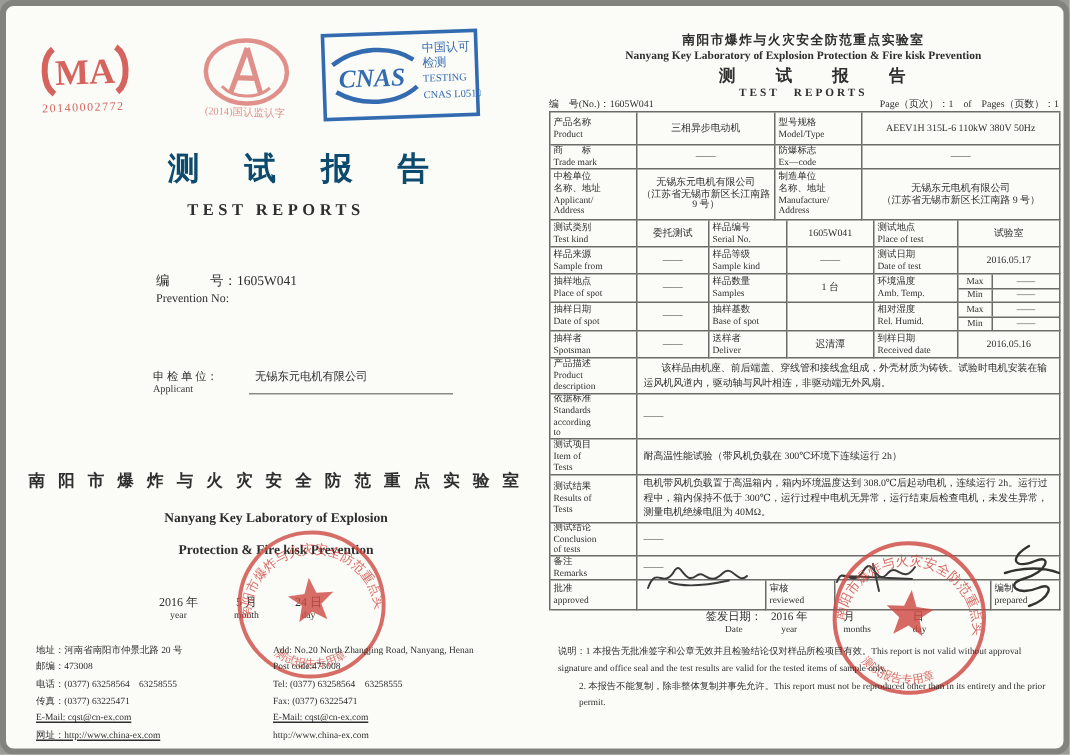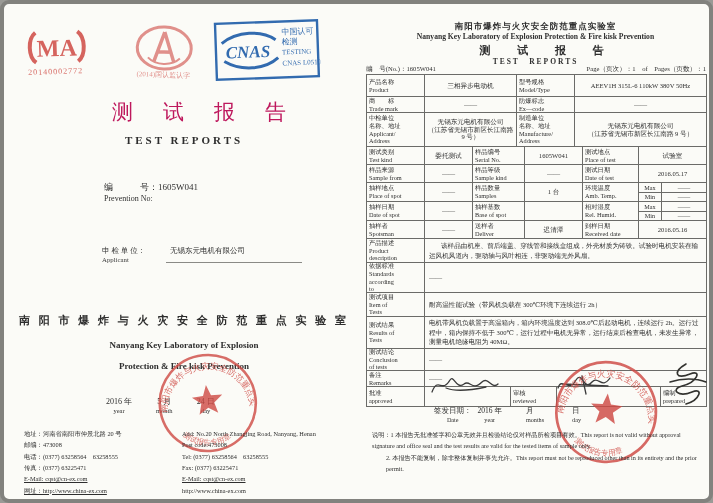--- a/index.html
+++ b/index.html
@@ -4,21 +4,21 @@
 <style>
   html,body{margin:0;padding:0;background:#9a9a96;}
   .scan{position:relative;width:713px;height:503px;background:#fbfbf7;border:4px solid #82827e;
         border-radius:9px;box-sizing:border-box;overflow:hidden;
         font-family:"Liberation Serif","DejaVu Serif",serif;color:#2e2e2e;}
   .abs{position:absolute;}
   .ctrL{left:10px;width:340px;text-align:center;}
   .ctrR{left:358px;width:347px;text-align:center;}
 
   
-  .title-cn{font-size:21px;font-weight:normal;letter-spacing:30px;padding-left:30px;color:#be185d;}
+  .title-cn{font-size:21px;font-weight:bold;letter-spacing:30px;padding-left:30px;color:#0c4a6e;}
   .title-en{font-size:11px;font-weight:bold;letter-spacing:3px;}
   .ref-line{font-size:9px;}
   .ref-en{font-size:8px;}
   .cv-field{display:grid;grid-template-columns:64px 1fr;margin-bottom:4px;}
   .cv-cn{font-size:7.5px;}
   .cv-en{font-size:6.8px;color:#3a3a3a;}
   .cv-val{border-bottom:1px solid #8a8a86;font-size:7.5px;padding-left:4px;}
   .lab-cn{font-size:11px;font-weight:bold;letter-spacing:3px;}
   .lab-en{font-size:9px;font-weight:bold;}
   .dtgrp{display:inline-block;text-align:center;margin:0 10px;font-size:8px;}
@@ -39,21 +39,21 @@
       display:flex;flex-direction:column;justify-content:center;font-size:6.3px;line-height:1.2;
       padding:1px 2px;white-space:pre-line;overflow:hidden;}
   .lbl{align-items:flex-start;text-align:left;}
   .val{align-items:center;text-align:center;font-size:6.6px;}
   .txt{align-items:flex-start;text-align:left;font-size:6.6px;line-height:1.45;padding:2px 4px;white-space:normal;}
   .mm{display:flex;flex-direction:column;padding:0;border-right:1px solid #6b6b68;border-bottom:1px solid #6b6b68;box-sizing:border-box;}
   .mmrow{flex:1;display:flex;}
   .mmrow + .mmrow{border-top:1px solid #6b6b68;}
   .mmlab{width:22px;border-right:1px solid #6b6b68;display:flex;align-items:center;justify-content:center;font-size:6.2px;}
   .mmval{flex:1;display:flex;align-items:center;justify-content:center;font-size:6.2px;}
-  .issue{display:flex;justify-content:flex-start;gap:6px;font-size:7.5px;align-items:flex-start;}
+  .issue{display:flex;justify-content:center;gap:6px;font-size:7.5px;align-items:flex-start;}
   .issue .en{font-size:6.2px;display:block;text-align:center;}
   .notes{font-size:6.2px;line-height:1.7;text-align:left;}
   .notes p{margin:0 0 2px 0;}
   .notes .n2{padding-left:14px;}
 </style>
 </head>
 <body>
 
 <div class="scan">
 

